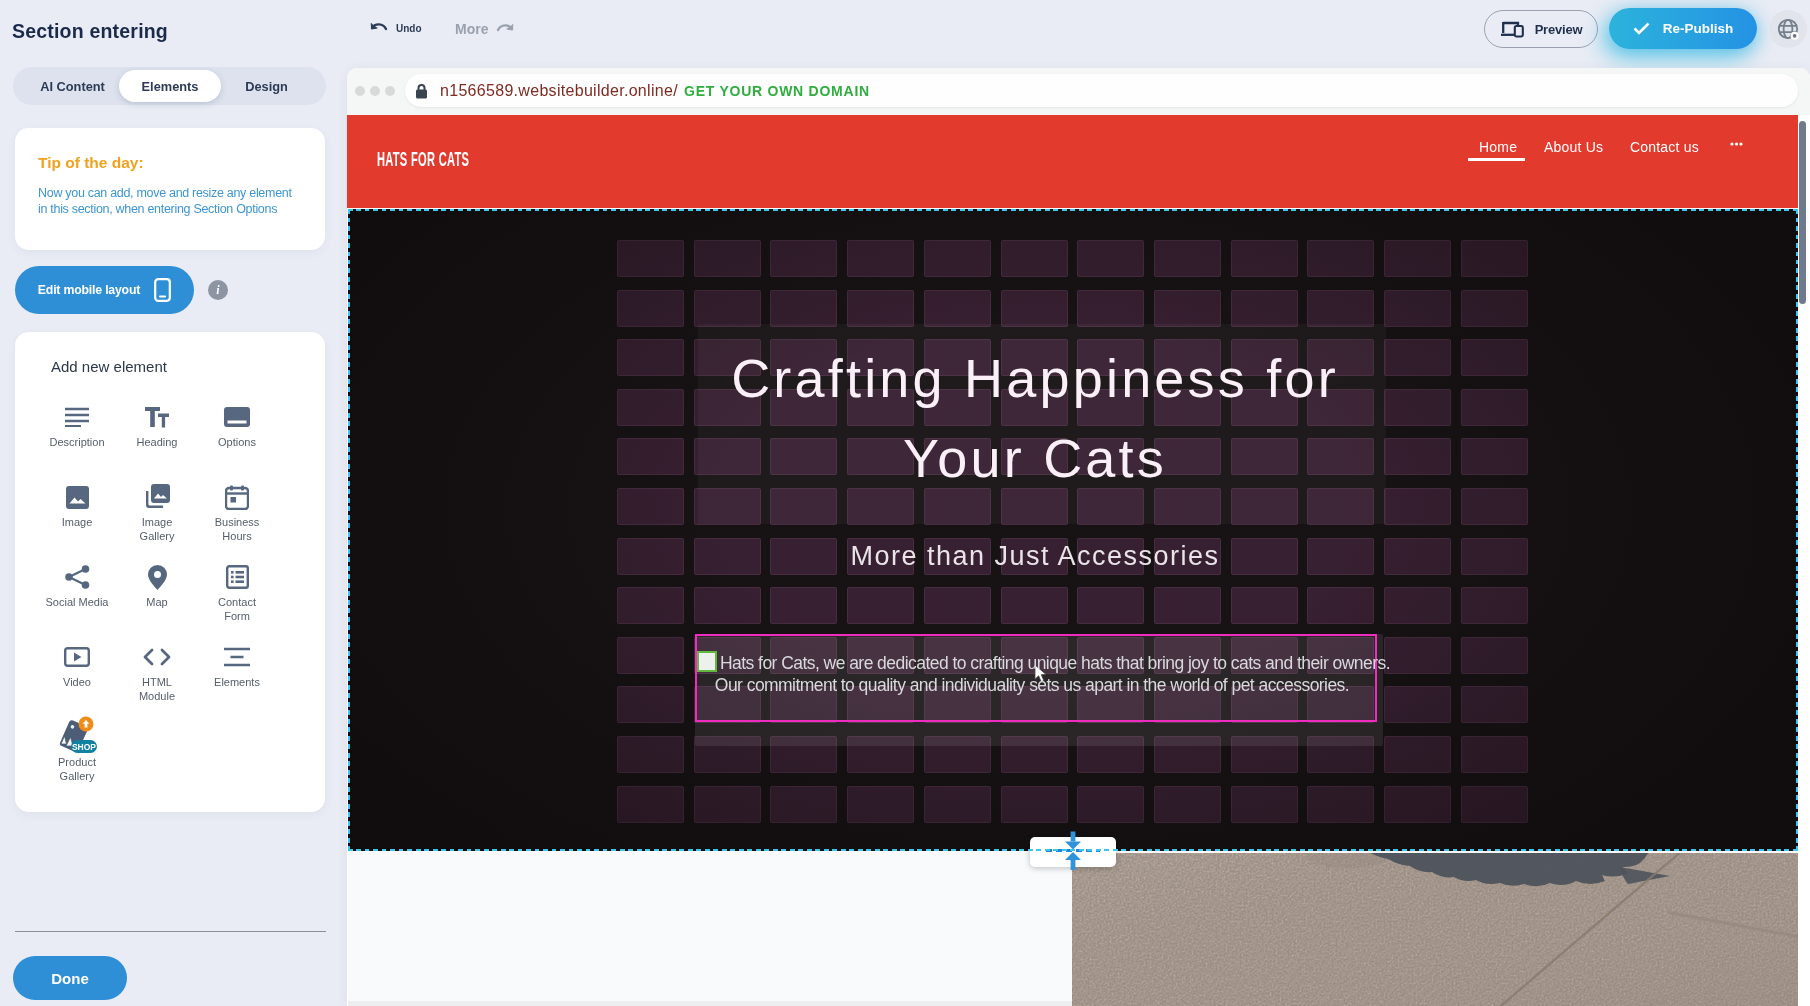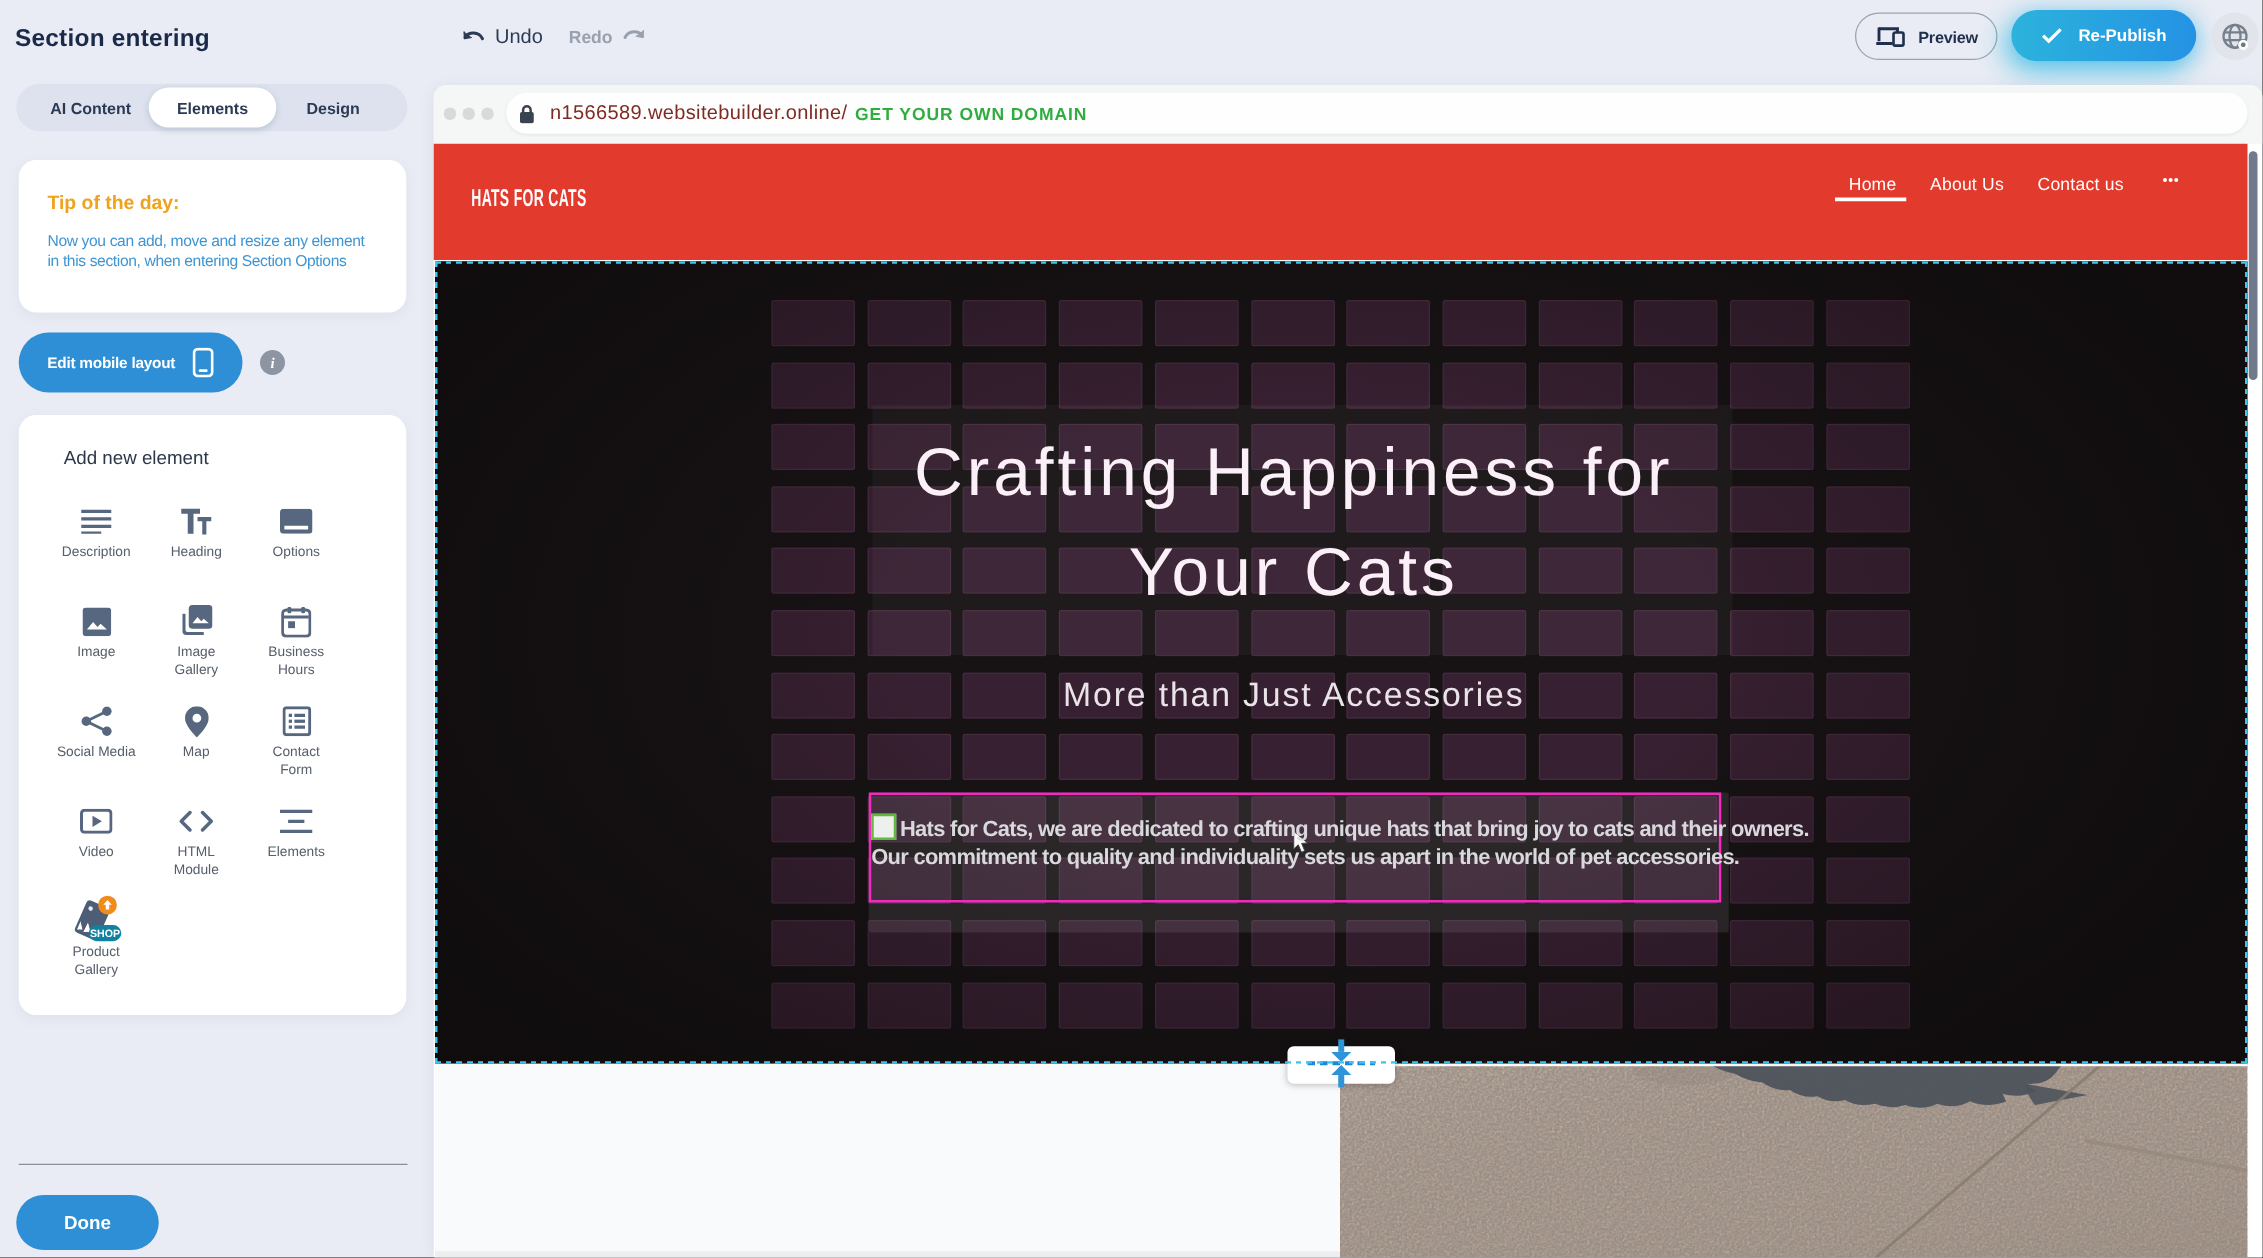--- a/index.html
+++ b/index.html
@@ -2,21 +2,21 @@
 <html><head>
 <meta charset="utf-8">
 <style>
 * { margin:0; padding:0; box-sizing:border-box; }
 html,body { width:1810px; height:1006px; overflow:hidden; }
 body { background:#e9ecf4; font-family:"Liberation Sans", sans-serif; position:relative; }
 .abs { position:absolute; }
 
 
 #sec-opts { left:12px; top:20px; font-size:19.5px; font-weight:bold; color:#1b2a4a; letter-spacing:0.2px; }
-#undo { left:370px; top:21px; display:flex; align-items:center; gap:7px; color:#2c3b55; font-weight:normal; font-size:16px; }
+#undo { left:370px; top:21px; display:flex; align-items:center; gap:7px; color:#2c3b55; font-weight:bold; font-size:10px; }
 #redo { left:455px; top:21px; display:flex; align-items:center; gap:7px; color:#9aa1ae; font-weight:bold; font-size:14px; }
 #btn-preview { left:1484px; top:10px; width:114px; height:38px; border:1.3px solid #9aa2b2; border-radius:20px; display:flex; align-items:center; justify-content:center; gap:10px; color:#1f2f4d; font-weight:bold; font-size:13px; letter-spacing:-0.2px; }
 #btn-republish { left:1609px; top:8px; width:148px; height:41px; border-radius:21px; background:linear-gradient(90deg,#2cb3dc,#2492e4); box-shadow:0 4px 20px rgba(42,175,228,0.65), -8px 10px 22px rgba(52,198,230,0.4); display:flex; align-items:center; justify-content:center; gap:13px; color:#fff; font-weight:bold; font-size:13.5px; }
 #btn-globe { left:1769px; top:10px; width:38px; height:38px; border-radius:50%; background:#e1e4eb; display:flex; align-items:center; justify-content:center; }
 
 
 #tabs { left:13px; top:67px; width:313px; height:38px; background:#dde2ee; border-radius:19px; display:flex; align-items:center; }
 .tab { flex:1; text-align:center; font-size:12.8px; font-weight:bold; color:#2c3b55; }
 #tab-elements { position:absolute; left:106px; top:3px; width:102px; height:32px; background:#fff; border-radius:16px; box-shadow:0 2px 6px rgba(40,60,90,0.18); display:flex; align-items:center; justify-content:center; font-size:12.8px; font-weight:bold; color:#2c3b55; }
 #tip-card { left:15px; top:128px; width:310px; height:122px; background:#fff; border-radius:14px; box-shadow:0 3px 10px rgba(60,80,120,0.06); }
@@ -48,40 +48,40 @@
 
 #hero { left:348px; top:209px; width:1450px; height:642px; background:#171314; overflow:hidden; }
 .hedge { position:absolute; z-index:50; background:repeating-linear-gradient(90deg,#3cc6ee 0 4.5px,rgba(0,0,0,0) 4.5px 8.5px); }
 .vedge { position:absolute; z-index:50; background:repeating-linear-gradient(180deg,#3cc6ee 0 4.5px,rgba(0,0,0,0) 4.5px 8.5px); }
 .cell { position:absolute; width:67px; height:37px; background:rgba(94,49,85,0.46); border:1px solid rgba(150,100,140,0.18); border-radius:2px; }
 #hero-title { left:-38px; top:129px; width:1450px; text-align:center; font-size:54px; line-height:80px; color:#fbf0f8; letter-spacing:3.2px; position:absolute; }
 #hero-sub { left:-38px; top:332px; width:1450px; text-align:center; font-size:27px; letter-spacing:1.5px; color:#eae4e9; position:absolute; }
 #txt-overlay { position:absolute; left:347px; top:425px; width:688px; height:112px; background:rgba(255,255,255,0.085); border-radius:2px; }
 #pinkbox { position:absolute; left:347px; top:425px; width:682px; height:88px; border:2px solid #ef2cbf; }
 #greenhandle { position:absolute; left:349px; top:442px; width:20px; height:21px; background:#eef0ee; border:2.5px solid #62b93d; }
-#herotext { position:absolute; left:349px; top:444px; width:670px; text-align:center; font-size:17.5px; letter-spacing:-0.55px; line-height:21.5px; white-space:nowrap; color:#d9d9dd;font-weight:bold; }
+#herotext { position:absolute; left:349px; top:444px; width:670px; text-align:center; font-size:17.5px; letter-spacing:-0.55px; line-height:21.5px; white-space:nowrap; color:#d9d9dd; }
 
 
 #bottom-left { left:348px; top:851px; width:724px; height:155px; background:#f9fafb; }
 #pavement { left:1072px; top:851px; width:726px; height:155px; }
 #resize-pill { left:1030px; top:837px; width:86px; height:30px; background:#fff; border-radius:5px; box-shadow:0 1px 6px rgba(0,0,0,0.25); }
 #scrollthumb { left:1799px; top:121px; width:7px; height:183px; background:#6f7a8c; border-radius:3.5px; }
 </style>
 </head>
 <body>
 <div class="abs" id="sec-opts">Section entering</div>
 <div class="abs" id="undo">
     <svg width="19" height="14" viewBox="0 0 19 14">
       <path d="M2 7 C5 2 13 2 16 8" fill="none" stroke="#2c3b55" stroke-width="2.4" stroke-linecap="round"></path>
       <path d="M1.2 2.2 L1.6 8 L7.4 7" fill="#2c3b55" stroke="#2c3b55" stroke-width="1" stroke-linejoin="round"></path>
     </svg>
     <span>Undo</span>
   </div>
 <div class="abs" id="redo">
-    <span>Redo</span>
+    <span>More</span>
     <svg width="19" height="14" viewBox="0 0 19 14">
       <path d="M17 7 C14 2 6 2 3 8" fill="none" stroke="#9aa1ae" stroke-width="2.4" stroke-linecap="round"></path>
       <path d="M17.8 2.2 L17.4 8 L11.6 7" fill="#9aa1ae" stroke="#9aa1ae" stroke-width="1" stroke-linejoin="round"></path>
     </svg>
   </div>
 <div class="abs" id="btn-preview">
     <svg width="25" height="17" viewBox="0 0 25 17">
       <g fill="none" stroke="#1f2f4d" stroke-width="2.3">
         <path d="M3.2 2 H18 V4.5"></path>
         <path d="M3.2 1 V12"></path>

